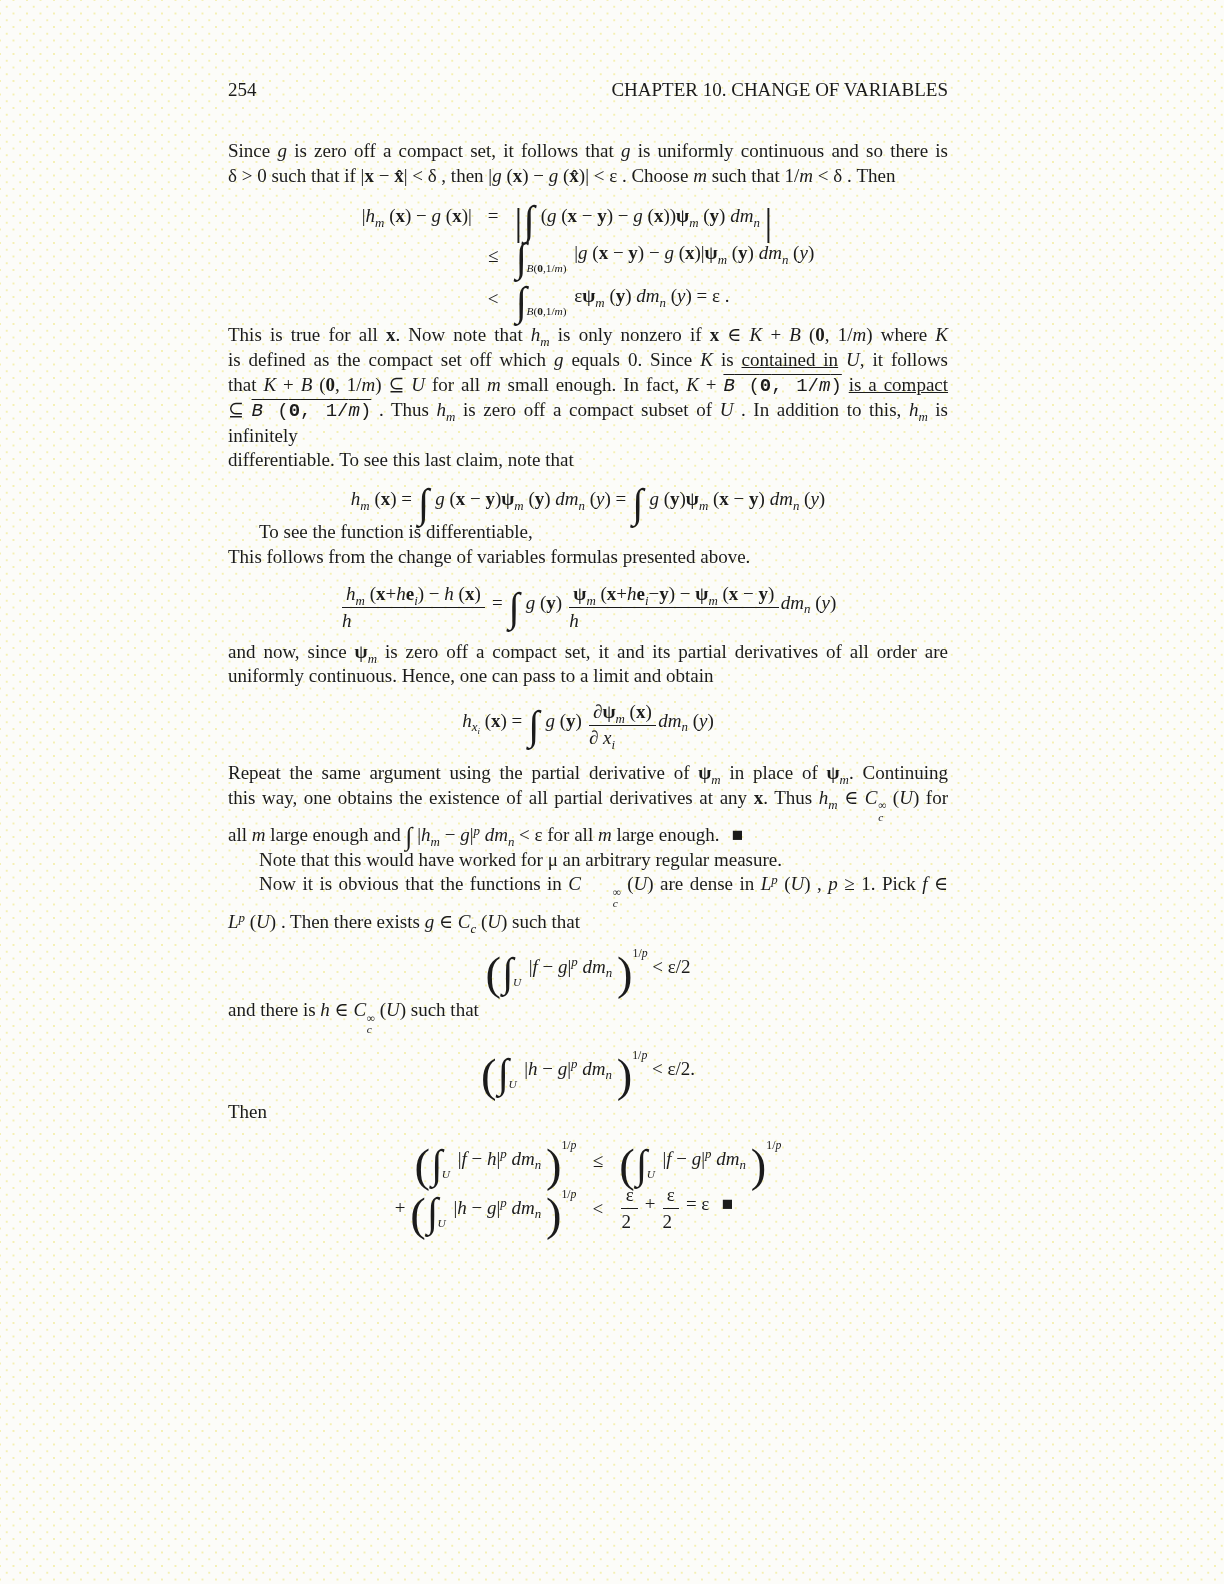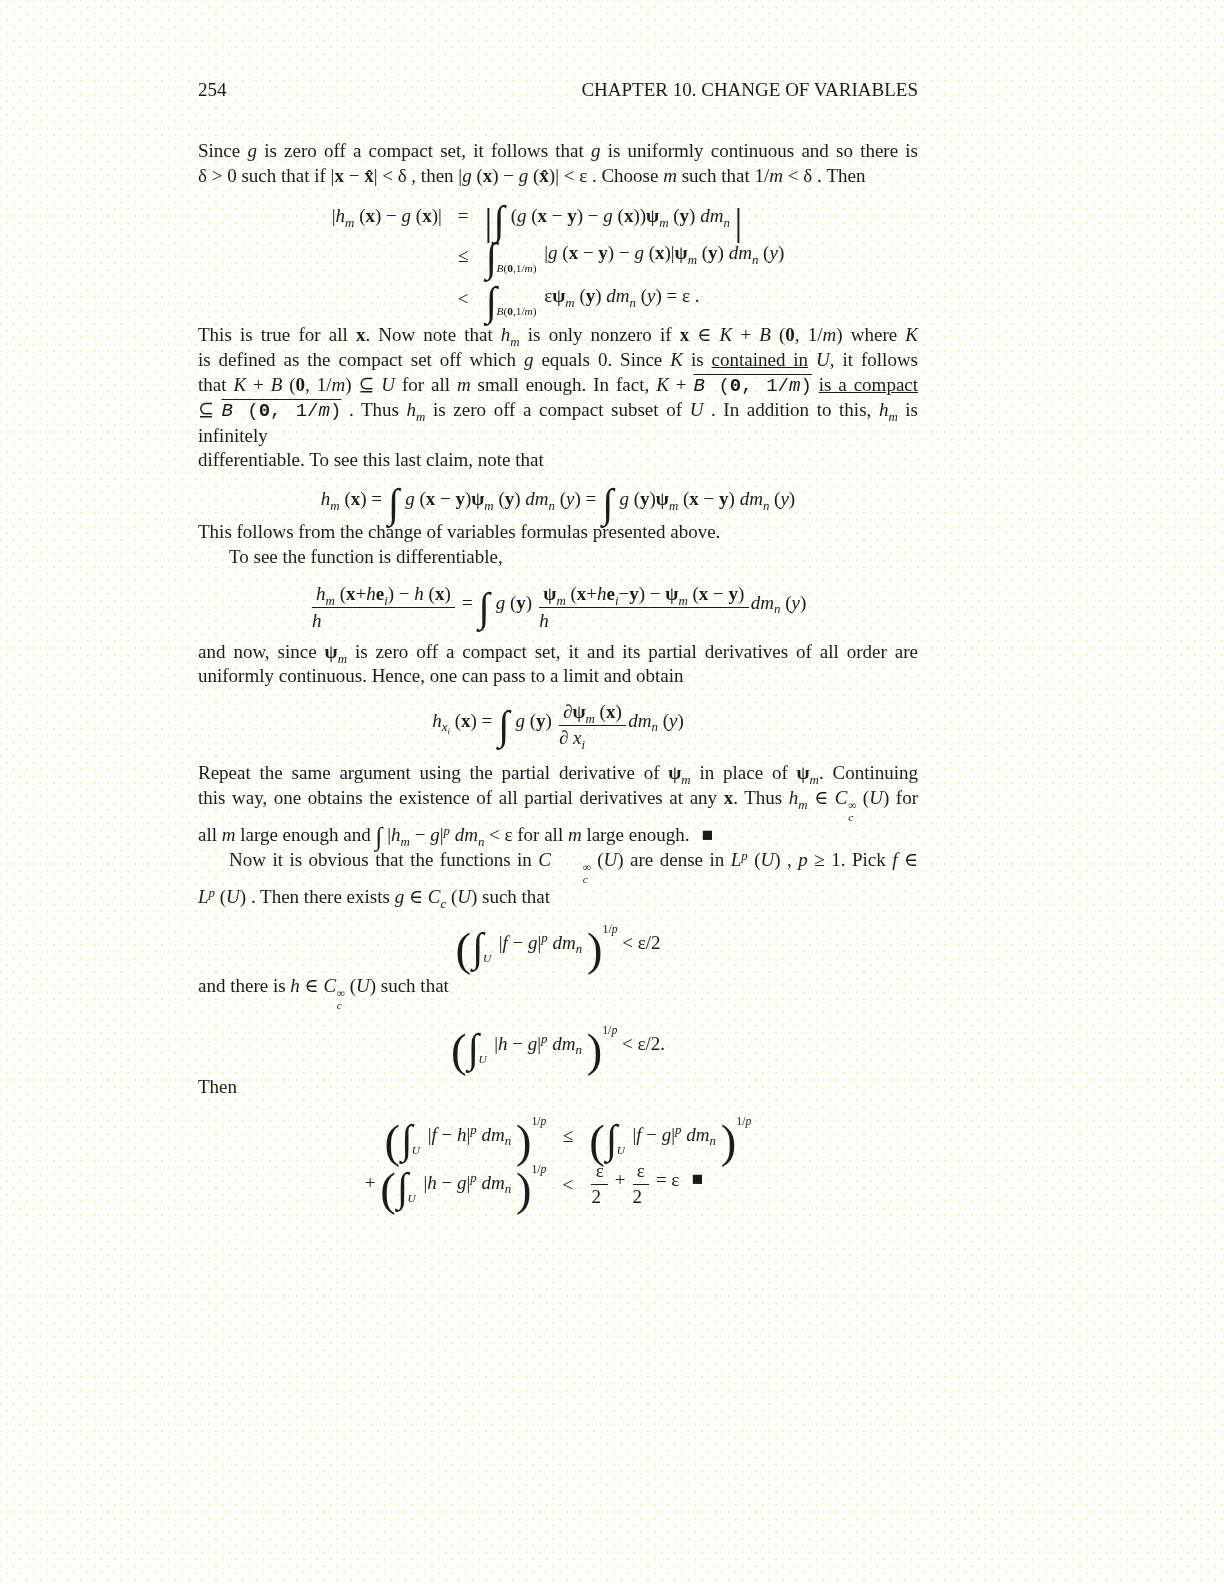--- a/index.html
+++ b/index.html
@@ -11,21 +11,21 @@
     font-family:"Liberation Serif","DejaVu Serif",serif;
     font-size:19px;
     background-color:var(--bg);
     background-image:
       radial-gradient(circle, var(--dot) 1px, transparent 1.4px),
       radial-gradient(circle, var(--dot) 1px, transparent 1.4px);
     background-size:13.5px 13.5px;
     background-position:0 0, 6.75px 6.75px;
   }
   .page { position:relative; width:1224px; height:1584px; }
-  .content { position:absolute; left:198px; top:78px; width:720px; }
+  .content { position:absolute; left:228px; top:78px; width:720px; }
   .pagehead { display:flex; justify-content:space-between; line-height:24px; }
   .para .line { line-height:24.6px; text-align:justify; }
   .para .line.jl { text-align-last:justify; }
   .para .line.ind { text-indent:31px; }
   .eq { text-align:center; line-height:1; }
   .eqgrid {
     display:grid; grid-template-columns:max-content max-content max-content;
     justify-content:center; column-gap:16px; row-gap:18px; align-items:center;
   }
   .ec1 { justify-self:end; }
@@ -78,36 +78,39 @@
       </div>
     <div class="para">
         <div class="line jl">This is true for all <span class="m-b">x</span>.  Now note that <span class="m-i">h</span><span class="m-sub">m</span> is only nonzero if <span class="m-b">x</span> ∈ <span class="m-i">K</span> + <span class="m-i">B</span> (<span class="m-b">0</span>, 1/<span class="m-i">m</span>) where <span class="m-i">K</span></div>
         <div class="line jl">is defined as the compact set off which <span class="m-i">g</span> equals 0.  Since <span class="m-i">K</span> is <span class="m-ul">contained in</span> <span class="m-i">U</span>, it follows</div>
         <div class="line jl">that <span class="m-i">K</span> + <span class="m-i">B</span> (<span class="m-b">0</span>, 1/<span class="m-i">m</span>) ⊆ <span class="m-i">U</span> for all <span class="m-i">m</span> small enough.  In fact, <span class="m-i">K</span> + <span class="m-ov"><span class="m-i">B</span> (<span class="m-b">0</span>, 1/<span class="m-i">m</span>)</span> <span class="m-ul">is a compact</span></div>
         <div class="line jl">⊆ <span class="m-ov"><span class="m-i">B</span> (<span class="m-b">0</span>, 1/<span class="m-i">m</span>)</span> . Thus <span class="m-i">h</span><span class="m-sub">m</span> is zero off a compact subset of <span class="m-i">U</span> . In addition to this, <span class="m-i">h</span><span class="m-sub">m</span> is infinitely</div>
         <div class="line">differentiable. To see this last claim, note that</div>
       </div>
     <div class="eq" style="margin:16px 0 12px"><span class="m-i">h</span><span class="m-sub">m</span> (<span class="m-b">x</span>) = <span class="m-int">∫</span> <span class="m-i">g</span> (<span class="m-b">x</span> − <span class="m-b">y</span>)<span class="m-b">ψ</span><span class="m-sub">m</span> (<span class="m-b">y</span>) <span class="m-i">dm</span><span class="m-sub">n</span> (<span class="m-i">y</span>) = <span class="m-int">∫</span> <span class="m-i">g</span> (<span class="m-b">y</span>)<span class="m-b">ψ</span><span class="m-sub">m</span> (<span class="m-b">x</span> − <span class="m-b">y</span>) <span class="m-i">dm</span><span class="m-sub">n</span> (<span class="m-i">y</span>)</div>
     <div class="para">
+        <div class="line ind">To see the function is differentiable,</div>
         <div class="line">This follows from the change of variables formulas presented above.</div>
-        <div class="line ind">To see the function is differentiable,</div>
       </div>
     <div class="eq" style="margin:14px 0 8px"><span class="m-frac"><span class="fnum"><span class="m-i">h</span><span class="m-sub">m</span> (<span class="m-b">x</span>+<span class="m-i">h</span><span class="m-b">e</span><span class="m-sub">i</span>) − <span class="m-i">h</span> (<span class="m-b">x</span>)</span><span class="fden"><span class="m-i">h</span></span></span> = <span class="m-int">∫</span> <span class="m-i">g</span> (<span class="m-b">y</span>) <span class="m-frac"><span class="fnum"><span class="m-b">ψ</span><span class="m-sub">m</span> (<span class="m-b">x</span>+<span class="m-i">h</span><span class="m-b">e</span><span class="m-sub">i</span>−<span class="m-b">y</span>) − <span class="m-b">ψ</span><span class="m-sub">m</span> (<span class="m-b">x</span> − <span class="m-b">y</span>)</span><span class="fden"><span class="m-i">h</span></span></span><span class="m-i">dm</span><span class="m-sub">n</span> (<span class="m-i">y</span>)</div>
     <div class="para">
         <div class="line jl">and now, since <span class="m-b">ψ</span><span class="m-sub">m</span> is zero off a compact set, it and its partial derivatives of all order are</div>
         <div class="line">uniformly continuous. Hence, one can pass to a limit and obtain</div>
       </div>
     <div class="eq" style="margin:12px 0 12px"><span class="m-i">h</span><span class="m-sub"><span class="m-i">x</span><span class="m-sub">i</span></span> (<span class="m-b">x</span>) = <span class="m-int">∫</span> <span class="m-i">g</span> (<span class="m-b">y</span>) <span class="m-frac"><span class="fnum">∂<span class="m-b">ψ</span><span class="m-sub">m</span> (<span class="m-b">x</span>)</span><span class="fden">∂ <span class="m-i">x</span><span class="m-sub">i</span></span></span><span class="m-i">dm</span><span class="m-sub">n</span> (<span class="m-i">y</span>)</div>
     <div class="para">
         <div class="line jl">Repeat the same argument using the partial derivative of <span class="m-b">ψ</span><span class="m-sub">m</span> in place of <span class="m-b">ψ</span><span class="m-sub">m</span>.  Continuing</div>
         <div class="line jl">this way, one obtains the existence of all partial derivatives at any <span class="m-b">x</span>.  Thus <span class="m-i">h</span><span class="m-sub">m</span> ∈ <span class="m-i">C</span><span class="m-ss">
             <span class="ssup">∞</span>
             <span class="ssub"><span class="m-i">c</span></span>
           </span> (<span class="m-i">U</span>) for</div>
         <div class="line">all <span class="m-i">m</span> large enough and <span class="m-iint">∫</span> |<span class="m-i">h</span><span class="m-sub">m</span> − <span class="m-i">g</span>|<span class="m-sup"><span class="m-i">p</span></span> <span class="m-i">dm</span><span class="m-sub">n</span> &lt; ε for all <span class="m-i">m</span> large enough. <span class="m-sq">■</span></div>
+      </div>
+    <div class="para">
+        <div class="line ind">Note that this would have worked for μ an arbitrary regular measure.</div>
       </div>
     <div class="para">
         <div class="line jl ind">Now it is obvious that the functions in <span class="m-i">C</span><span class="m-ss">
             <span class="ssup">∞</span>
             <span class="ssub"><span class="m-i">c</span></span>
           </span> (<span class="m-i">U</span>) are dense in <span class="m-i">L</span><span class="m-sup"><span class="m-i">p</span></span> (<span class="m-i">U</span>) , <span class="m-i">p</span> ≥ 1.  Pick <span class="m-i">f</span> ∈</div>
         <div class="line"><span class="m-i">L</span><span class="m-sup"><span class="m-i">p</span></span> (<span class="m-i">U</span>) . Then there exists <span class="m-i">g</span> ∈ <span class="m-i">C</span><span class="m-sub">c</span> (<span class="m-i">U</span>) such that</div>
       </div>
     <div class="eq" style="margin:20px 0 16px"><span class="m-bigp">(</span><span class="m-int">∫</span><span class="ilim"><span class="m-i">U</span></span> |<span class="m-i">f</span> − <span class="m-i">g</span>|<span class="m-sup"><span class="m-i">p</span></span> <span class="m-i">dm</span><span class="m-sub">n</span> <span class="m-bigp">)</span><span class="m-osup">1/<span class="m-i">p</span></span>  &lt; ε/2</div>
     <div class="para">

